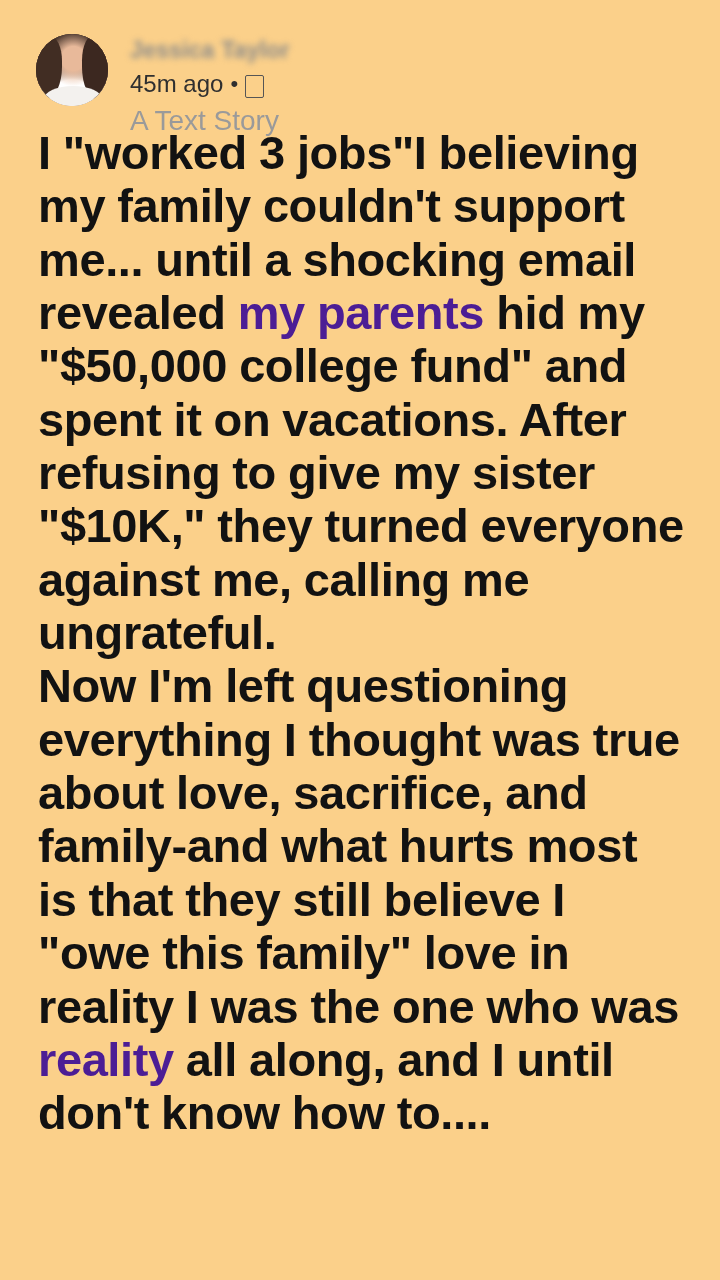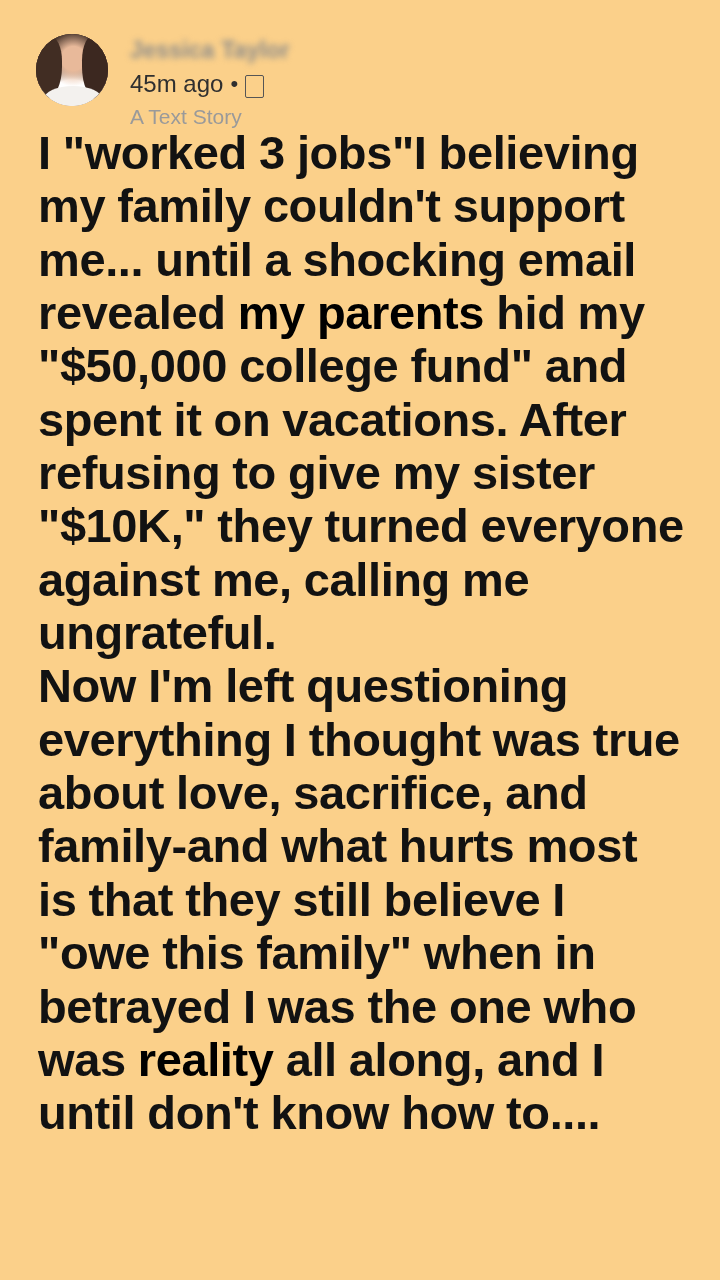--- a/index.html
+++ b/index.html
@@ -103,37 +103,37 @@
     display: inline-block;
     width: 17px;
     height: 21px;
     border: 1px solid #555;
     border-radius: 2px;
     position: relative;
     top: 2px;
   }
   .story-type {
     margin-top: 6px;
-    font-size: 21px;
+    font-size: 28px;
     color: #9a9a9a;
     line-height: 1.2;
   }
 
   
   .story {
     padding: 22px 36px 0 38px;
     font-size: 47px;
     line-height: 1.135;
     font-weight: 700;
     color: #121212;
     letter-spacing: -0.4px;
     word-spacing: -0.5px;
   }
   .story .hl {
-    color: #000000;
+    color: #4c1d95;
     margin-top: 6px;
   }
   .para + .para {
     margin-top: 0;
   }
 </style>
 </head>
 <body>
 
 <div class="post">
@@ -154,16 +154,16 @@
         <span class="dot">•</span>
         <span class="globe-box"></span>
       </div>
       <div class="story-type">A Text Story</div>
     </div>
 
   </div>
 
   <div class="story">
     <div class="para"><span>I "worked 3 jobs"I believing my family couldn't support me... until a shocking email revealed </span><span class="hl">my parents</span><span> hid my "$50,000 college fund" and spent it on vacations. After refusing to give my sister "$10K," they turned everyone against me, calling me ungrateful.</span></div>
-    <div class="para"><span>Now I'm left questioning everything I thought was true about love, sacrifice, and family-and what hurts most is that they still believe I "owe this family" when in betrayed I was the one who was </span><span class="hl">reality</span><span> all along, and I until don't know how to....</span></div>
+    <div class="para"><span>Now I'm left questioning everything I thought was true about love, sacrifice, and family-and what hurts most is that they still believe I "owe this family" love in reality I was the one who was </span><span class="hl">reality</span><span> all along, and I until don't know how to....</span></div>
   </div>
 
 </div>
 
 </body></html>

